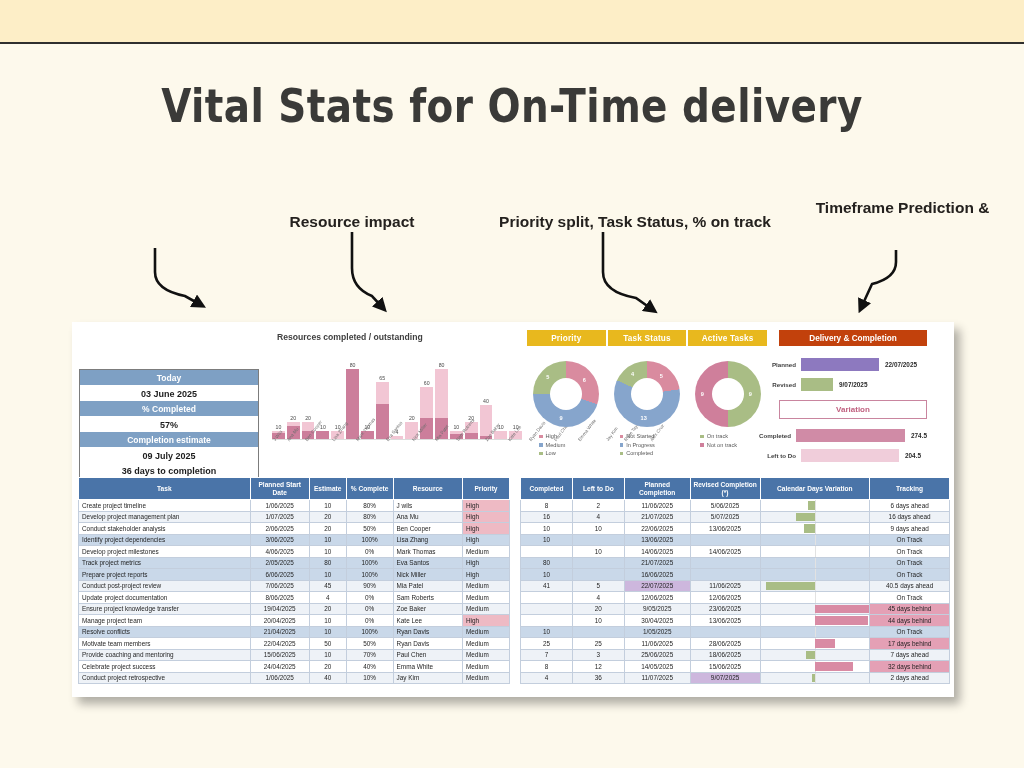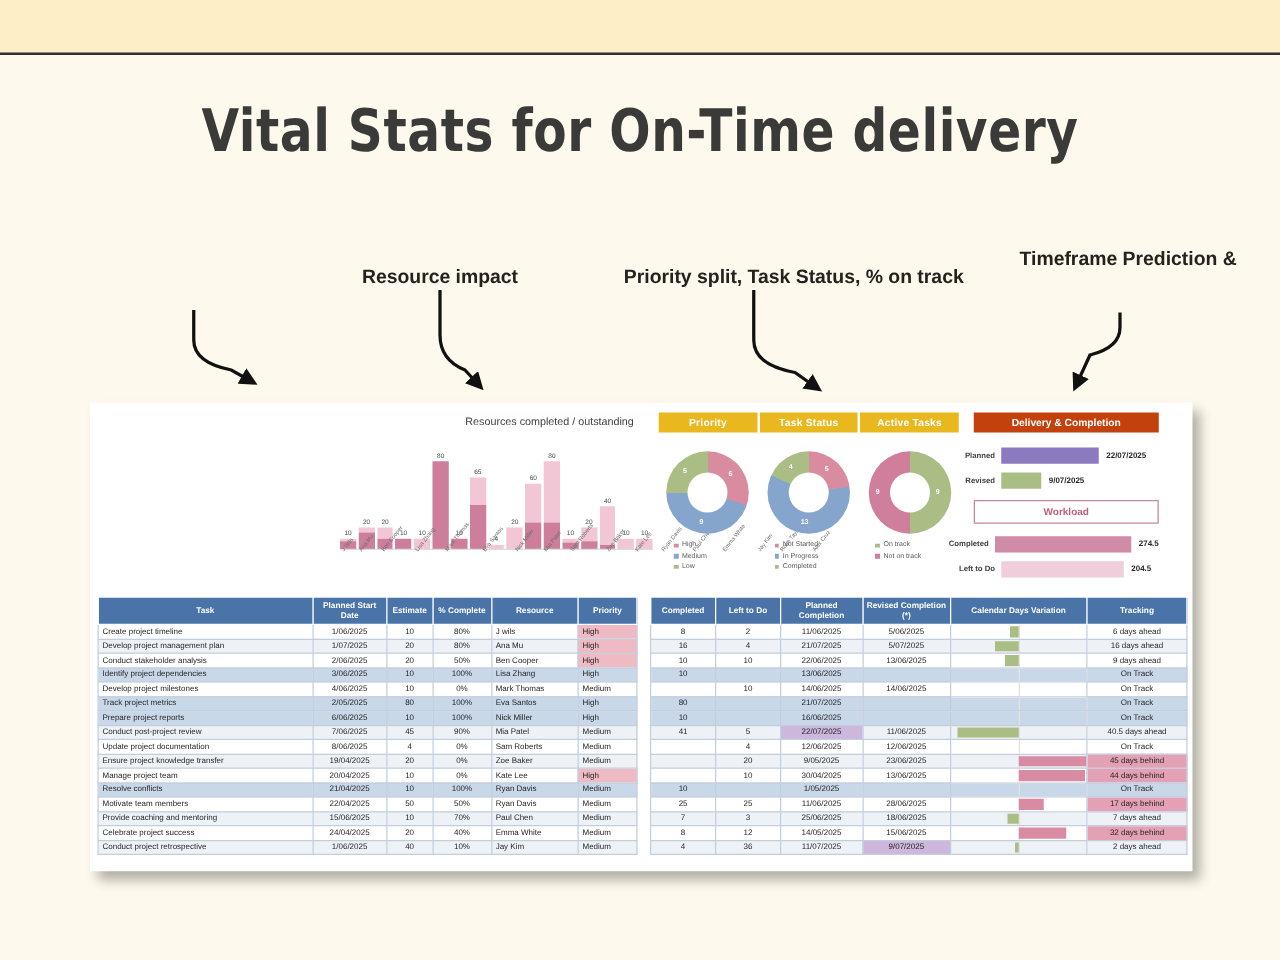--- a/index.html
+++ b/index.html
@@ -66,21 +66,21 @@
     border-bottom: 1px solid #fff;
   }
   .tl-box .val {
     text-align: center; font-size: 9px; font-weight: bold; color: #1c1c1c;
     padding: 2.5px 0;
   }
 
   
   .bc-title {
     position: absolute; left: 205px; top: 10px; width: 230px;
-    text-align: right; font-size: 8.6px; font-weight: normal; color: #404040;
+    text-align: left; font-size: 8.6px; font-weight: bold; color: #404040;
   }
   .bc-area { position: absolute; left: 200px; top: 30px; width: 250px; height: 110px; }
   .bc-bars { position: absolute; left: 0; bottom: 22px; height: 78px; width: 250px;
     display: flex; align-items: flex-end; gap: 2px; }
   .bc-col { position: relative; flex: 1 1 0; display: flex; flex-direction: column;
     justify-content: flex-end; align-items: stretch; height: 100%; }
   .bc-lbl { position: absolute; left: 50%; transform: translateX(-50%);
     font-size: 5.2px; color: #4a4a4a; white-space: nowrap; }
   .seg-out { background: #f2c6d4; width: 100%; }
   .seg-done { background: #cc7e9b; width: 100%; }
@@ -169,20 +169,30 @@
   </defs>
   <path d="M155,248 L155,272 Q155,290 185,296 L201,305" stroke="#111" stroke-width="2.6" fill="none" marker-end="url(#ah)"></path>
   <path d="M352,232 L352,268 Q352,288 372,296 L383,308" stroke="#111" stroke-width="2.6" fill="none" marker-end="url(#ah)"></path>
   <path d="M603,232 L603,272 Q603,292 636,298 L653,310" stroke="#111" stroke-width="2.6" fill="none" marker-end="url(#ah)"></path>
   <path d="M896,250 L896,262 Q896,278 872,284 L861,308" stroke="#111" stroke-width="2.6" fill="none" marker-end="url(#ah)"></path>
 </svg>
 
 <div class="dash">
 <div class="dash-inner">
 
+  <div class="tl-box">
+    <div class="hdr">Today</div>
+    <div class="val">03 June 2025</div>
+    <div class="hdr">% Completed</div>
+    <div class="val">57%</div>
+    <div class="hdr">Completion estimate</div>
+    <div class="val">09 July 2025</div>
+    <div class="val">36 days to completion</div>
+    <div class="val">13 days ahead</div>
+  </div>
 
   <div class="bc-title">Resources completed / outstanding</div>
   <div class="bc-area">
     <div class="bc-bars" id="bc-bars">
           <div class="bc-col">
             <div class="bc-lbl" style="bottom: 9.86364px;">10</div>
             <div class="seg-out" style="height: 1.77273px;"></div>
             <div class="seg-done" style="height: 7.09091px;"></div>
           </div>
           <div class="bc-col">
@@ -350,21 +360,21 @@
   <div class="dp-row" style="top:36px;">
     <div class="dp-lbl">Planned</div>
     <div class="dp-bar" style="width:78px;background:#8d79bf;"></div>
     <div class="dp-val">22/07/2025</div>
   </div>
   <div class="dp-row" style="top:56px;">
     <div class="dp-lbl">Revised</div>
     <div class="dp-bar" style="width:32px;background:#a9bd85;"></div>
     <div class="dp-val">9/07/2025</div>
   </div>
-  <div class="dp-workload">Workload</div>
+  <div class="dp-workload">Variation</div>
   <div class="dp-row" style="top:107px;">
     <div class="dp-lbl">Completed</div>
     <div class="dp-bar" style="width:132px;background:#d08ba6;"></div>
     <div class="dp-val">274.5</div>
   </div>
   <div class="dp-row" style="top:127px;">
     <div class="dp-lbl">Left to Do</div>
     <div class="dp-bar" style="width:98px;background:#f0cdda;"></div>
     <div class="dp-val">204.5</div>
   </div>

